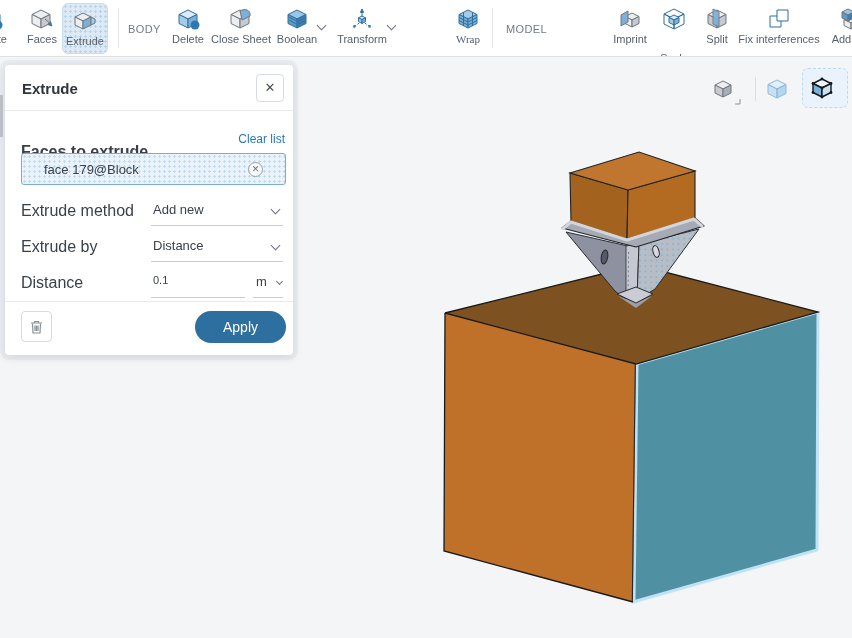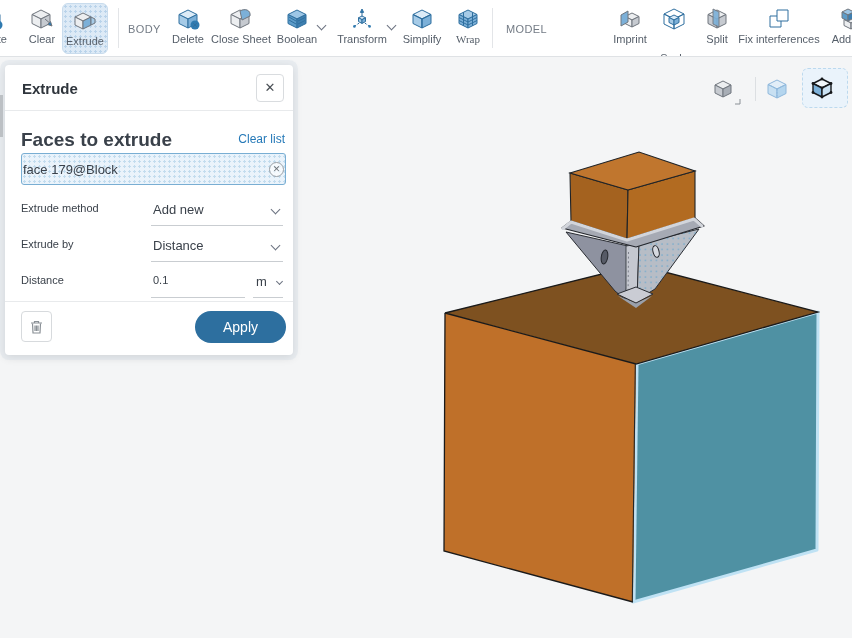--- a/index.html
+++ b/index.html
@@ -45,31 +45,31 @@
 
   
   .dialog { position:absolute; left:5px; top:65px; width:288px; height:290px; background:#ffffff;
     border-radius:4px; z-index:10;
     box-shadow:0 0 0 5px rgba(205,215,226,.28), 0 2px 10px rgba(0,0,0,.14); }
   .dlg-title { position:absolute; left:17px; top:15px; font-size:15px; font-weight:bold; color:#2f353c; }
   .dlg-close { position:absolute; right:9px; top:9px; width:28px; height:28px; border:1px solid #d9dcdf;
     border-radius:4px; background:#fff; color:#4a4f55; font-size:13px; line-height:26px;
     text-align:center; cursor:pointer; }
   .dlg-hr { position:absolute; left:0; right:0; height:1px; background:#e8eaec; }
-  .dlg-faces-label { position:absolute; left:16px; top:64px; font-size:19px; font-weight:bold; color:#3a414a; }
+  .dlg-faces-label { position:absolute; left:16px; top:78px; font-size:16px; font-weight:bold; color:#3a414a; }
   .dlg-clear { position:absolute; right:8px; top:67px; font-size:12px; color:#2579b8; cursor:pointer; }
   .chip { position:absolute; left:16px; top:88px; width:265px; height:32px; border:1px solid #79aed3;
     border-radius:3px; background-color:#eaf3fb;
     background-image:radial-gradient(#c2dcee 1px, rgba(0,0,0,0) 1.2px); background-size:5px 5px;
-    display:flex; align-items:center; padding:0 1px; cursor:pointer; }
+    display:flex; align-items:center; padding:0 22px; cursor:pointer; }
   .chip-text { font-size:13px; color:#3a414a; flex:1; }
   .chip-x { width:15px; height:15px; border:1px solid #9aa0a6; border-radius:50%; color:#6b7177;
     font-size:9px; line-height:13px; text-align:center; cursor:pointer; background:rgba(255,255,255,.6); }
   .dlg-row { position:absolute; left:16px; right:10px; height:30px; }
-  .dlg-row .rlabel { position:absolute; left:0; top:4px; font-size:11px; color:#3a414a; }
+  .dlg-row .rlabel { position:absolute; left:0; top:4px; font-size:16px; color:#3a414a; }
   .dlg-select { position:absolute; left:130px; right:0; top:0; height:28px;
     border-bottom:1px solid #c9cdd1; font-size:13px; color:#3a414a; cursor:pointer; }
   .dlg-select .val { position:absolute; left:2px; top:4px; }
   .dlg-select .chev { position:absolute; right:4px; top:8px; }
   .dlg-input { position:absolute; left:130px; width:94px; top:0; height:28px;
     border-bottom:1px solid #c9cdd1; font-size:11px; color:#3a414a; }
   .dlg-input .val { position:absolute; left:2px; top:4px; }
   .dlg-unit { position:absolute; right:0; width:30px; top:0; height:28px;
     border-bottom:1px solid #c9cdd1; font-size:13px; color:#3a414a; cursor:pointer; }
   .dlg-unit .val { position:absolute; left:3px; top:4px; }
@@ -144,21 +144,21 @@
   <div class="tb-item" style="left:20px;width:44px;">
     <span class="tb-icon">
       <svg class="cg" width="26" height="24">
           <polygon class="f1" points="12,3 21,7.5 12,12 3,7.5"></polygon>
           <polygon class="f1" points="3,7.5 12,12 12,21 3,16.5"></polygon>
           <polygon class="f2" points="12,12 21,7.5 21,16.5 12,21"></polygon>
           <path d="M16,12 L23,18" stroke="#2f7ab0" stroke-width="2" fill="none"></path>
           <polygon points="23,19 18.5,17.5 21.5,14.5" fill="#2f7ab0" stroke="none"></polygon>
         </svg>
     </span>
-    <span class="tb-label">Clear</span>
+    <span class="tb-label">Faces</span>
   </div>
 
   <div class="tb-item active" style="left:62px;width:46px;">
     <span class="tb-icon">
       <svg class="cg" width="26" height="24">
           <polygon class="f1" points="11,4 19,8 11,12 3,8"></polygon>
           <polygon class="f1" points="3,8 11,12 11,20 3,16"></polygon>
           <polygon points="11,12 19,8 19,16 11,20" fill="#7cb0d8" stroke="#2f6f9f"></polygon>
           <polygon points="19,8 23,10 23,14 19,16" fill="#a6cbe7" stroke="#2f6f9f"></polygon>
         </svg>
@@ -217,31 +217,20 @@
           <circle cx="20.6" cy="19.4" r="1.3" fill="#2f7ab0" stroke="none"></circle>
           <polygon class="f1" points="13,9 16.5,10.8 13,12.6 9.5,10.8"></polygon>
           <polygon class="f2" points="9.5,10.8 13,12.6 13,16.4 9.5,14.6"></polygon>
           <polygon class="f3" points="13,12.6 16.5,10.8 16.5,14.6 13,16.4"></polygon>
         </svg>
     </span>
     <span class="tb-label">Transform</span>
   </div>
   <span class="chev tb-chev" style="left:388px;"></span>
 
-  <div class="tb-item" style="left:398px;width:48px;">
-    <span class="tb-icon">
-      <svg class="cs" width="26" height="24">
-          <polygon class="f1" points="13,3 22,7.5 13,12 4,7.5"></polygon>
-          <polygon class="f2" points="4,7.5 13,12 13,21 4,16.5"></polygon>
-          <polygon class="f3" points="13,12 22,7.5 22,16.5 13,21"></polygon>
-          <path d="M4,7.5 L13,12 L22,7.5 M13,12 L13,21" stroke="#eef6fc" stroke-width="0.8" fill="none"></path>
-        </svg>
-    </span>
-    <span class="tb-label">Simplify</span>
-  </div>
 
   <div class="tb-item" style="left:450px;width:36px;font-family:Liberation Serif, serif;">
     <span class="tb-icon">
       <svg class="cs" width="26" height="24">
           <polygon class="f2" points="13,3 22,7.5 13,12 4,7.5"></polygon>
           <polygon class="f3" points="4,7.5 13,12 13,21 4,16.5"></polygon>
           <polygon class="f3" points="13,12 22,7.5 22,16.5 13,21"></polygon>
           <path d="M4,10.5 L13,15 L22,10.5 M4,13.5 L13,18 L22,13.5 M8.5,5.3 L8.5,18.8 M17.5,5.3 L17.5,18.8" stroke="#dcebf7" stroke-width="0.8" fill="none"></path>
         </svg>
     </span>

